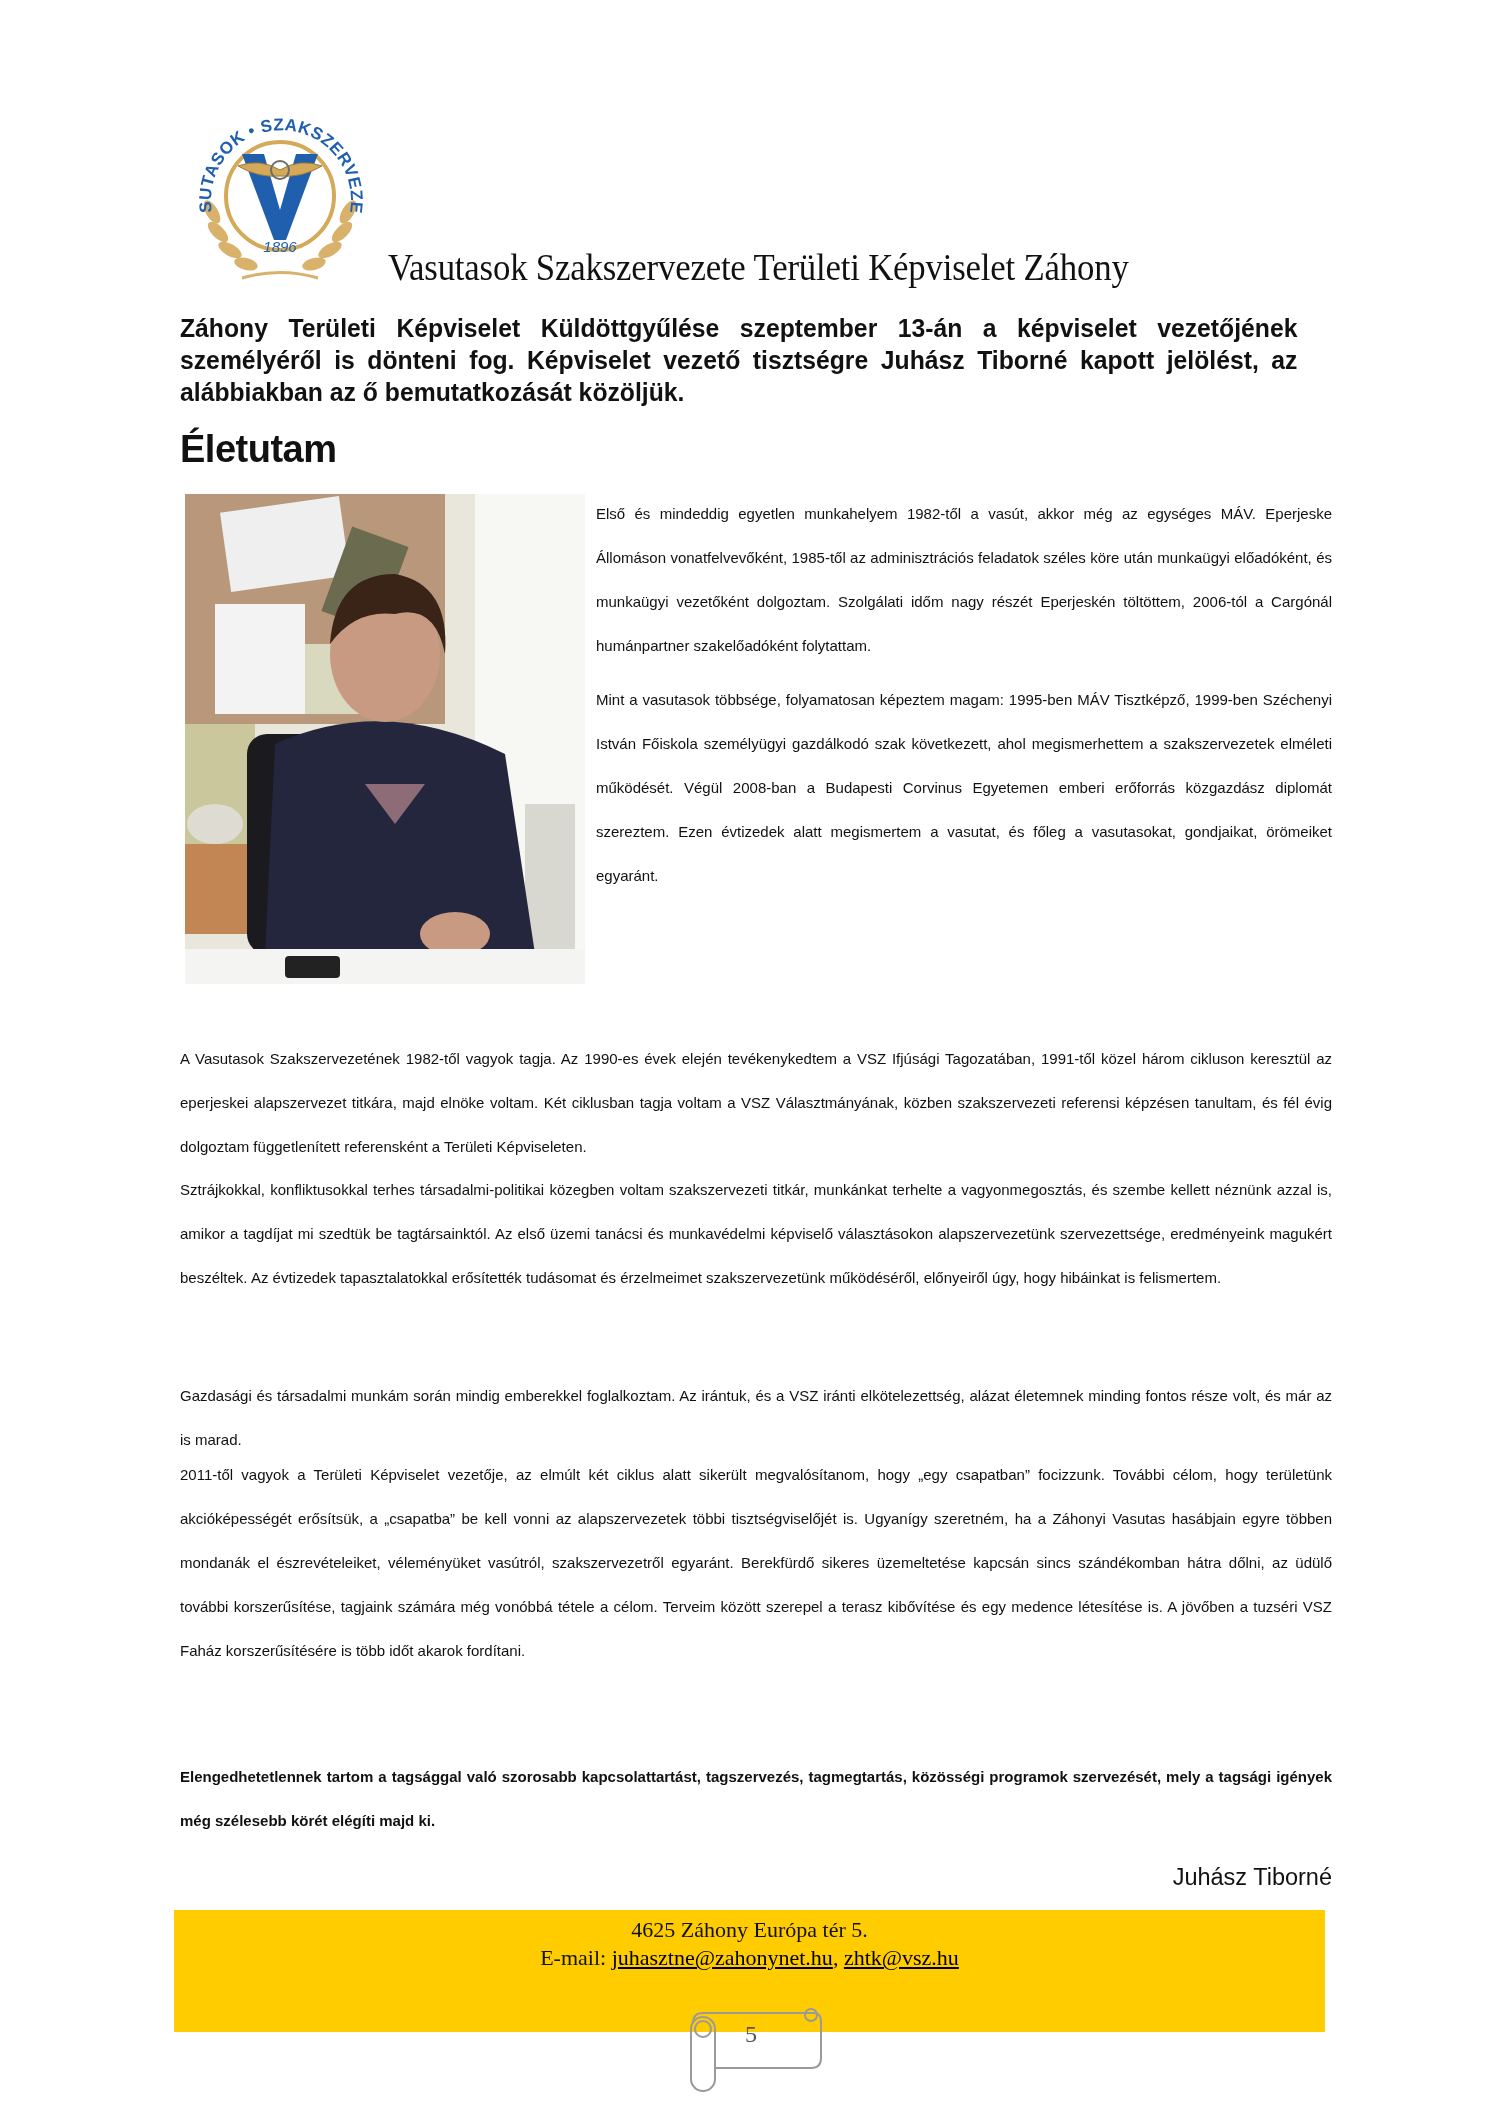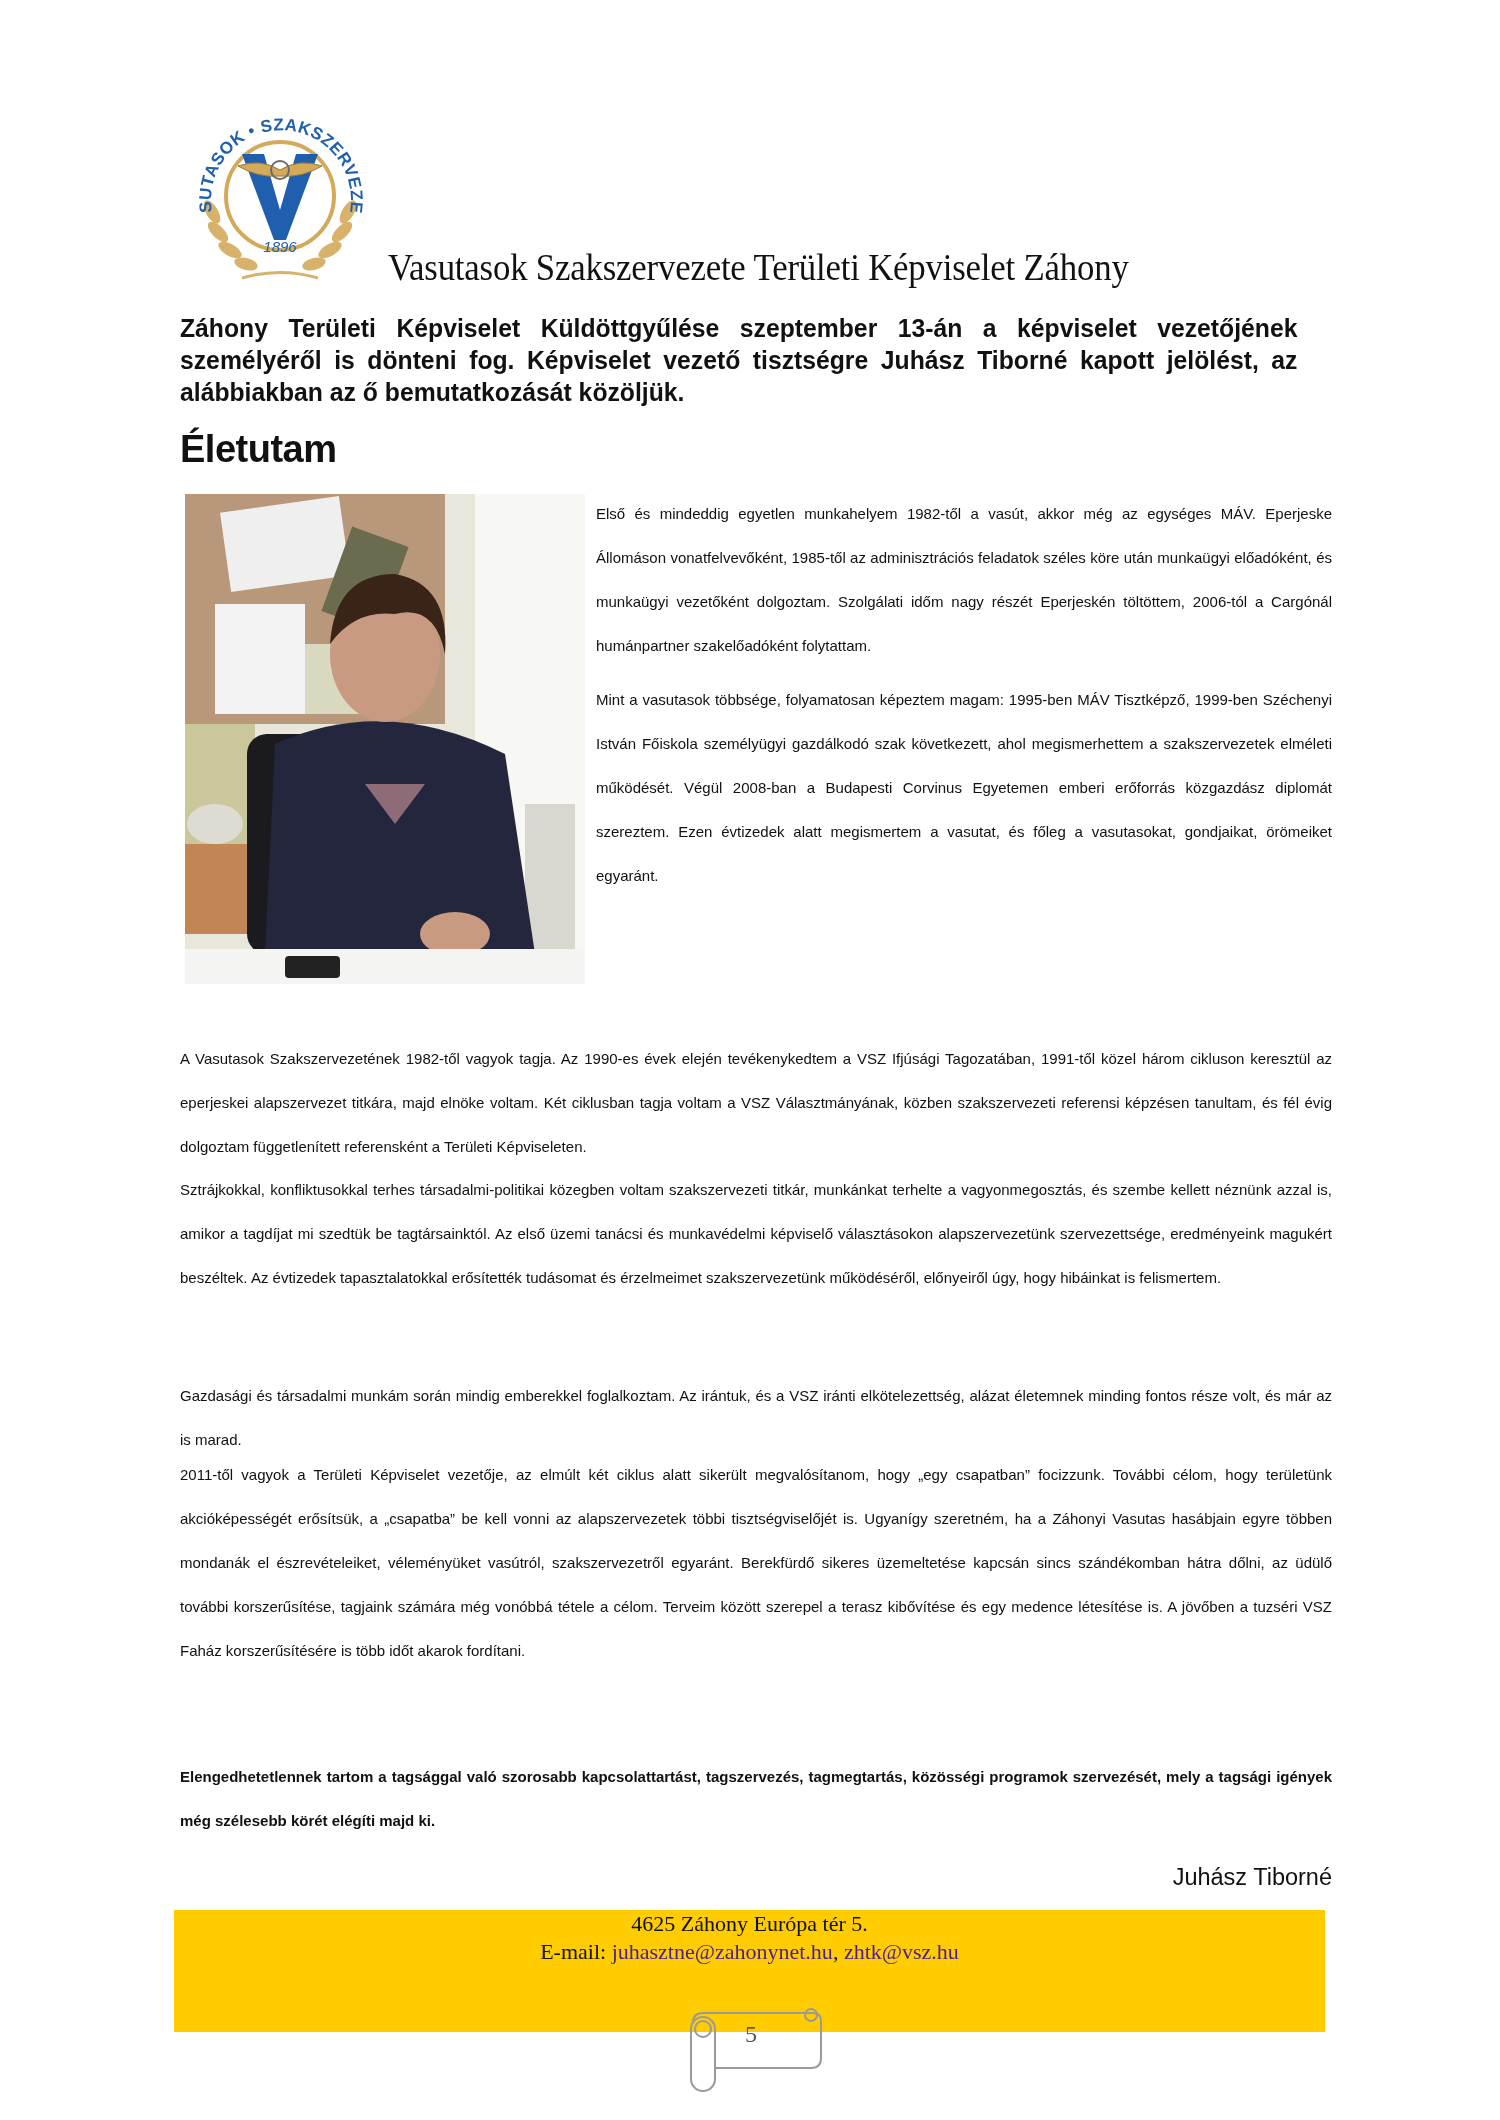--- a/index.html
+++ b/index.html
@@ -23,22 +23,22 @@
   .text { font-size: 15px; line-height: 44px; text-align: justify; margin: 0; }
   .col-right { position: absolute; left: 596px; top: 492px; width: 736px; }
   .col-right p { margin: 0 0 10px 0; }
   .full { position: absolute; left: 180px; width: 1152px; }
   .full p { margin: 0; }
 
   .signature { position: absolute; right: 168px; top: 1864px; font-size: 23.5px; }
 
   .footer { position: absolute; left: 174px; top: 1910px; width: 1151px; height: 122px;
             background: #ffcc00; text-align: center; font-family: "Liberation Serif", serif;
-            font-size: 22px; line-height: 28px; color: #111; box-sizing: border-box; }
-  .footer a { color: #4c1d95; }
+            font-size: 22px; line-height: 28px; color: #111; padding-top: 6px; box-sizing: border-box; }
+  .footer a { color: #000000; text-decoration: underline; }
 
   .page-num-wrap { position: absolute; left: 683px; top: 2003px; width: 140px; height: 90px; }
   .page-num { position: absolute; left: 62px; top: 18px; font-family: "Liberation Serif", serif;
               font-size: 24px; color: #555; }
 </style>
 </head>
 <body>
 
 <div class="logo">
   <svg width="196" height="196" viewBox="0 0 196 196">

